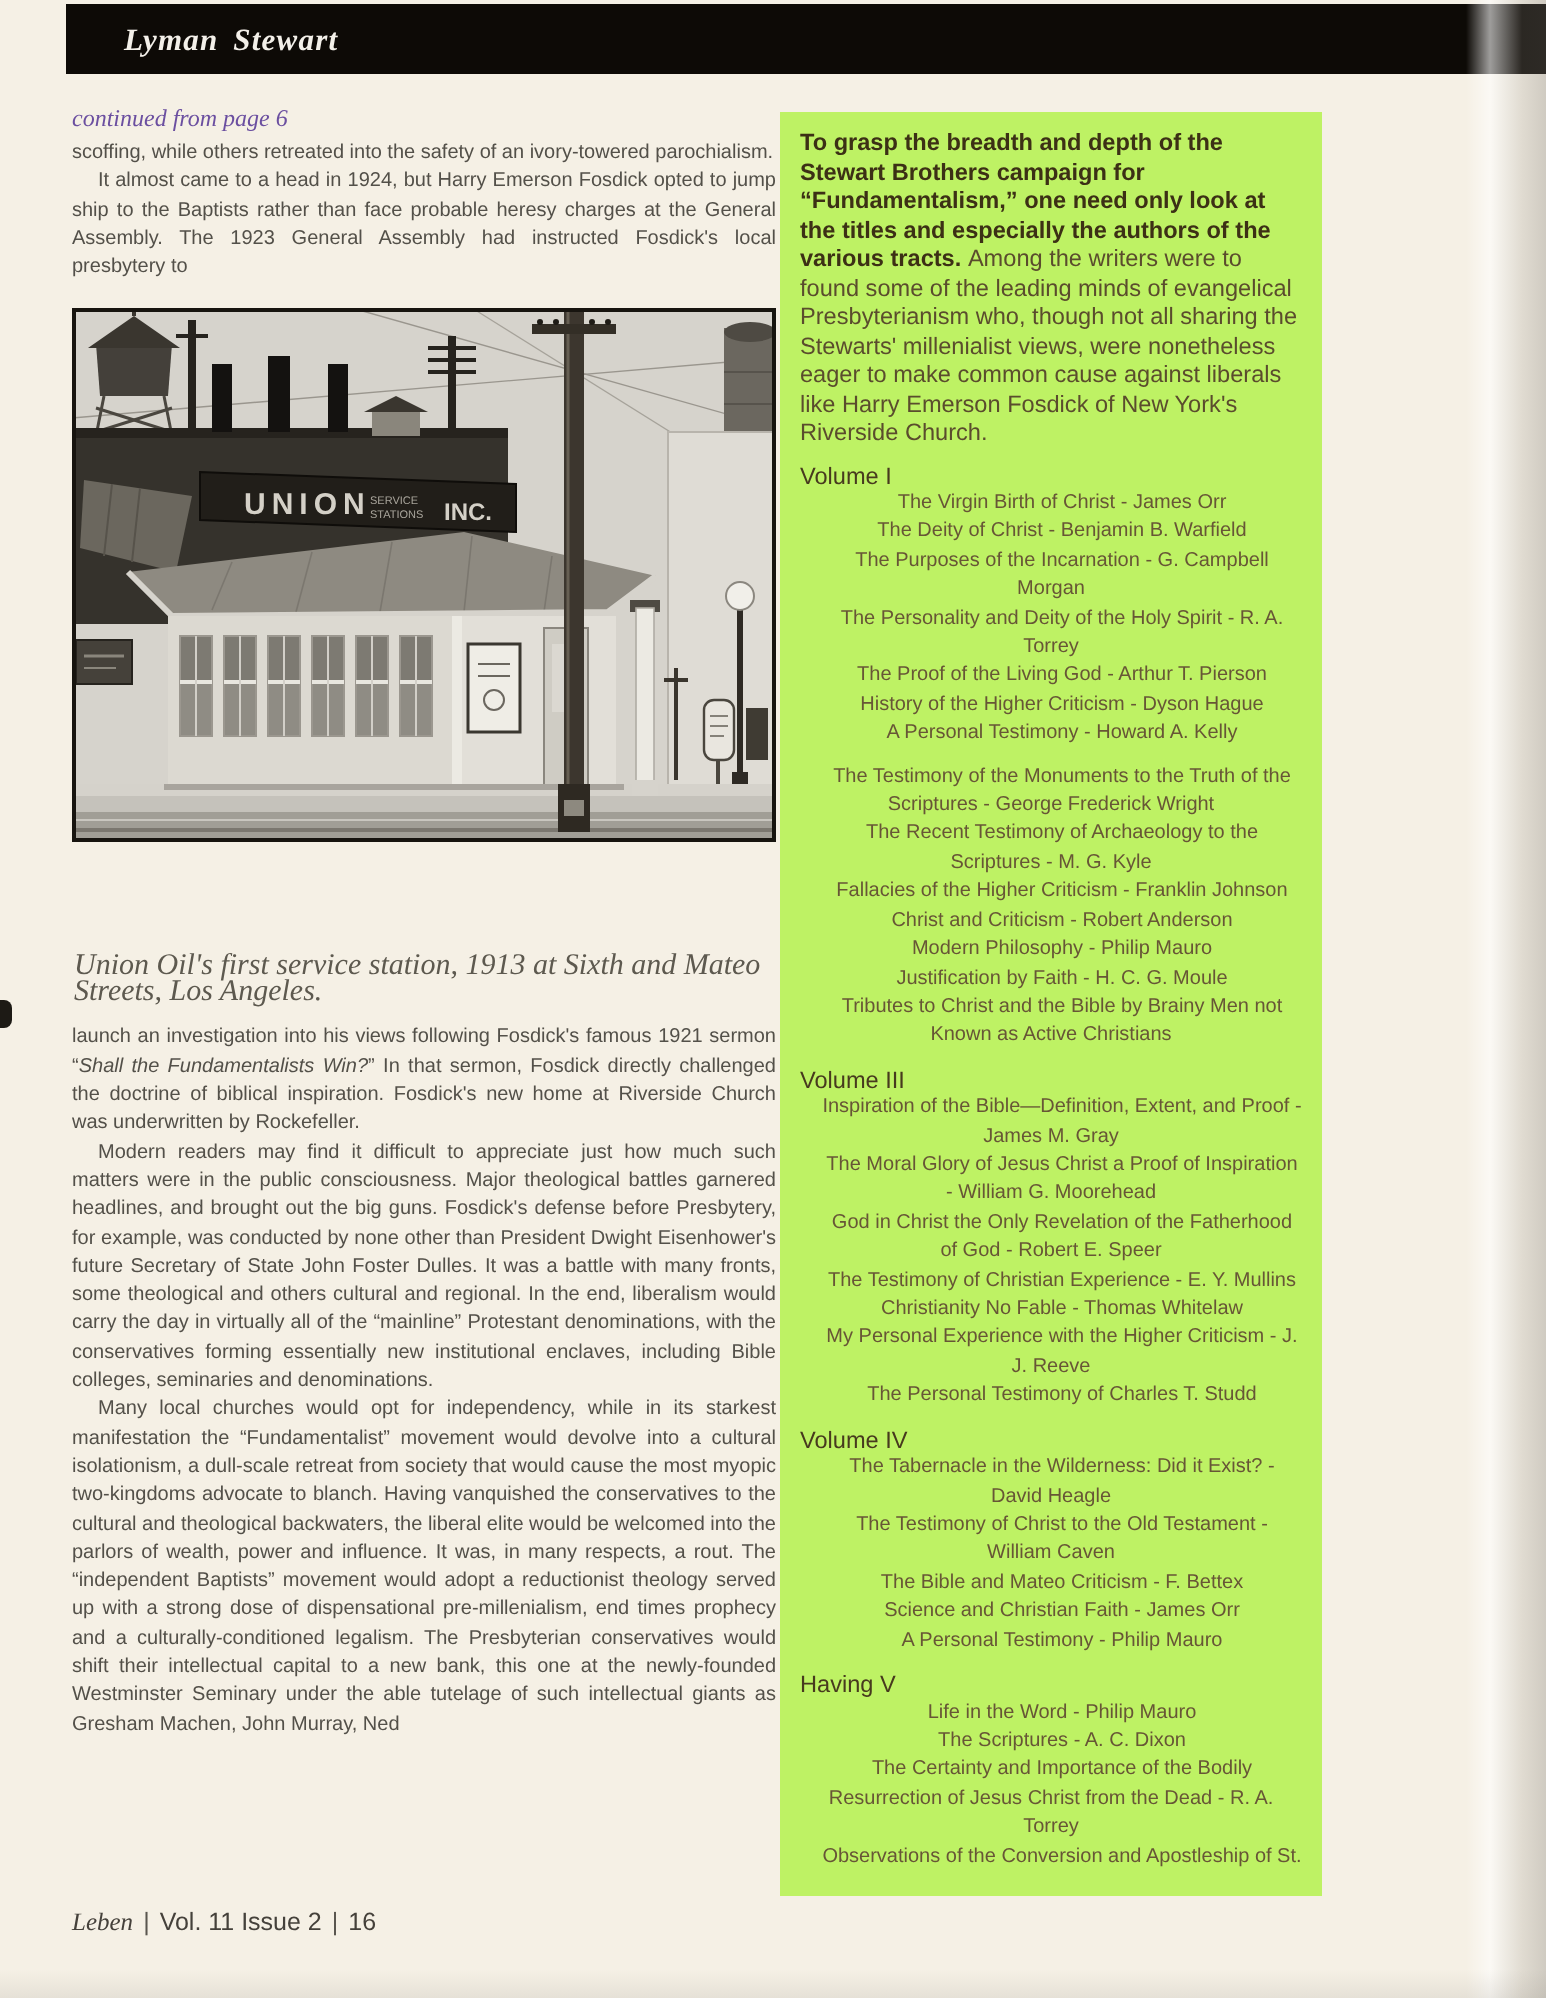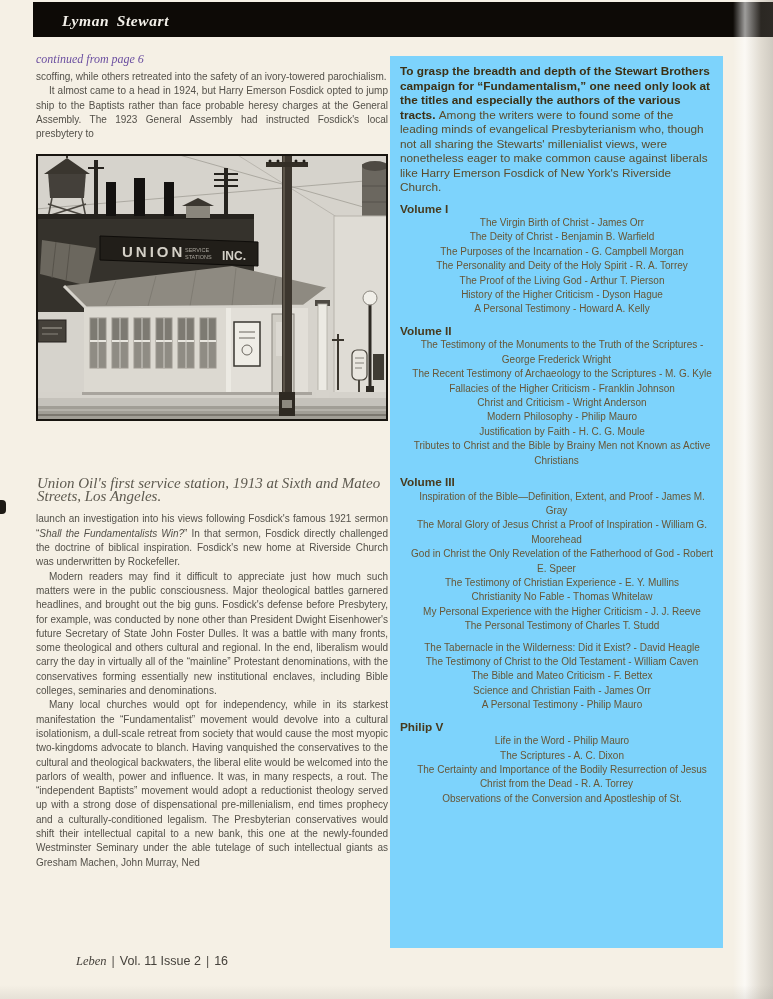--- a/index.html
+++ b/index.html
@@ -22,29 +22,29 @@
     font-size:12px;margin:0 0 3px 0;}
   .body-p{margin:0;font-size:10px;line-height:14.3px;color:#535049;text-align:justify;}
   .body-p.indent{text-indent:13px;}
   .body-p i{font-style:italic;}
 
   figure{margin:13px 0 0 0;padding:0;}
   .photo-wrap{width:352px;height:320px;}
   figcaption{font-family:"Liberation Serif",serif;font-style:italic;font-size:15px;
     color:#5d594f;margin:3px 0 9px 1px;line-height:13px;}
 
-  .sidebar{position:absolute;left:390px;top:56px;width:333px;height:892px;background:#7dd3fc;
+  .sidebar{position:absolute;left:390px;top:56px;width:271px;height:892px;background:#bef264;
     box-sizing:border-box;padding:8px 10px 8px 10px;}
   .intro{margin:0 0 7px 0;font-size:11.8px;line-height:14.5px;color:#5a4c2d;}
   .intro b{color:#3c3015;}
   .volume{margin-top:7px;}
-  .volume-title{font-weight:bold;color:#473a1e;font-size:11.8px;line-height:14.5px;}
+  .volume-title{font-weight:normal;color:#473a1e;font-size:11.8px;line-height:14.5px;}
   .tract{font-size:10px;line-height:14.4px;color:#675636;text-indent:11px;text-align:center;}
 
-  .footer{position:absolute;left:36px;top:954px;font-size:12.5px;color:#45413b;margin-left:40px;}
+  .footer{position:absolute;left:36px;top:954px;font-size:12.5px;color:#45413b;}
   .footer .mag{font-family:"Liberation Serif",serif;font-style:italic;}
   .footer .sep{margin:0 5px;color:#5a564f;}
 
   svg text{font-family:"Liberation Sans",sans-serif;}
 </style>
 </head>
 <body>
 
 <div class="page">
 
@@ -256,48 +256,48 @@
           <div class="volume-title">Volume I</div>
           <div class="tract">The Virgin Birth of Christ - James Orr</div>
           <div class="tract">The Deity of Christ - Benjamin B. Warfield</div>
           <div class="tract">The Purposes of the Incarnation - G. Campbell Morgan</div>
           <div class="tract">The Personality and Deity of the Holy Spirit - R. A. Torrey</div>
           <div class="tract">The Proof of the Living God - Arthur T. Pierson</div>
           <div class="tract">History of the Higher Criticism - Dyson Hague</div>
           <div class="tract">A Personal Testimony - Howard A. Kelly</div>
         </div>
         <div class="volume">
-          <div class="volume-title">Volume II</div>
           <div class="tract">The Testimony of the Monuments to the Truth of the Scriptures - George Frederick Wright</div>
           <div class="tract">The Recent Testimony of Archaeology to the Scriptures - M. G. Kyle</div>
           <div class="tract">Fallacies of the Higher Criticism - Franklin Johnson</div>
-          <div class="tract">Christ and Criticism - Wright Anderson</div>
+          <div class="tract">Christ and Criticism - Robert Anderson</div>
           <div class="tract">Modern Philosophy - Philip Mauro</div>
           <div class="tract">Justification by Faith - H. C. G. Moule</div>
           <div class="tract">Tributes to Christ and the Bible by Brainy Men not Known as Active Christians</div>
         </div>
         <div class="volume">
           <div class="volume-title">Volume III</div>
           <div class="tract">Inspiration of the Bible—Definition, Extent, and Proof - James M. Gray</div>
           <div class="tract">The Moral Glory of Jesus Christ a Proof of Inspiration - William G. Moorehead</div>
           <div class="tract">God in Christ the Only Revelation of the Fatherhood of God - Robert E. Speer</div>
           <div class="tract">The Testimony of Christian Experience - E. Y. Mullins</div>
           <div class="tract">Christianity No Fable - Thomas Whitelaw</div>
           <div class="tract">My Personal Experience with the Higher Criticism - J. J. Reeve</div>
           <div class="tract">The Personal Testimony of Charles T. Studd</div>
         </div>
         <div class="volume">
+          <div class="volume-title">Volume IV</div>
           <div class="tract">The Tabernacle in the Wilderness: Did it Exist? - David Heagle</div>
           <div class="tract">The Testimony of Christ to the Old Testament - William Caven</div>
           <div class="tract">The Bible and Mateo Criticism - F. Bettex</div>
           <div class="tract">Science and Christian Faith - James Orr</div>
           <div class="tract">A Personal Testimony - Philip Mauro</div>
         </div>
         <div class="volume">
-          <div class="volume-title">Philip V</div>
+          <div class="volume-title">Having V</div>
           <div class="tract">Life in the Word - Philip Mauro</div>
           <div class="tract">The Scriptures - A. C. Dixon</div>
           <div class="tract">The Certainty and Importance of the Bodily Resurrection of Jesus Christ from the Dead - R. A. Torrey</div>
           <div class="tract">Observations of the Conversion and Apostleship of St.</div>
         </div>
       </div>
   </aside>
 
   <div class="footer">
     <span class="mag">Leben</span><span class="sep">|</span><span>Vol. 11 Issue 2</span><span class="sep">|</span><span>16</span>

